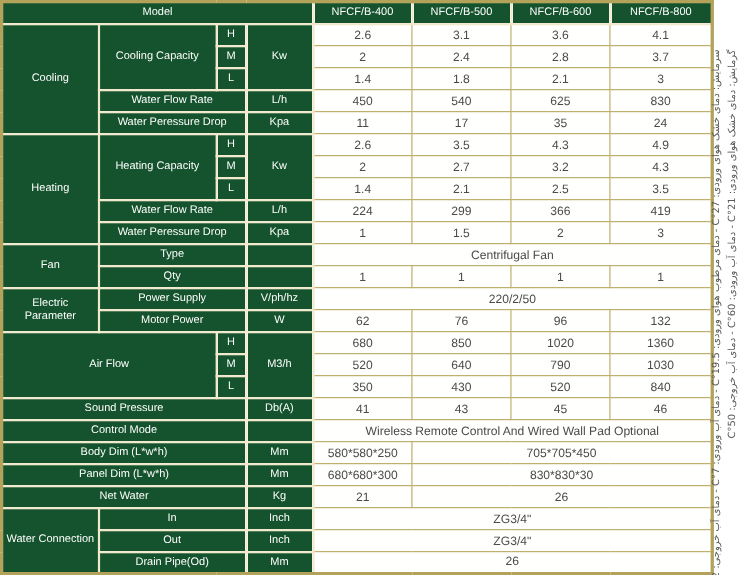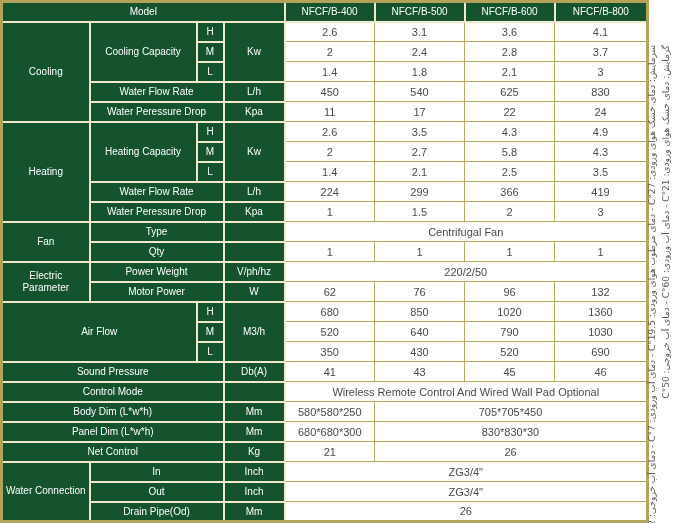--- a/index.html
+++ b/index.html
@@ -96,40 +96,40 @@
       <td class="d">540</td>
       <td class="d">625</td>
       <td class="d">830</td>
     </tr>
 
     <tr>
       <td class="g" colspan="2">Water Peressure Drop</td>
       <td class="g">Kpa</td>
       <td class="d">11</td>
       <td class="d">17</td>
-      <td class="d">22</td>
+      <td class="d">35</td>
       <td class="d">24</td>
     </tr>
 
     <tr>
       <td class="g" rowspan="5">Heating</td>
       <td class="g" rowspan="3">Heating Capacity</td>
       <td class="g">H</td>
       <td class="g" rowspan="3">Kw</td>
       <td class="d">2.6</td>
       <td class="d">3.5</td>
       <td class="d">4.3</td>
       <td class="d">4.9</td>
     </tr>
 
     <tr>
       <td class="g">M</td>
       <td class="d">2</td>
       <td class="d">2.7</td>
-      <td class="d">5.8</td>
+      <td class="d">3.2</td>
       <td class="d">4.3</td>
     </tr>
 
     <tr>
       <td class="g">L</td>
       <td class="d">1.4</td>
       <td class="d">2.1</td>
       <td class="d">2.5</td>
       <td class="d">3.5</td>
     </tr>
@@ -163,21 +163,21 @@
       <td class="g" colspan="2">Qty</td>
       <td class="g"></td>
       <td class="d">1</td>
       <td class="d">1</td>
       <td class="d">1</td>
       <td class="d">1</td>
     </tr>
 
     <tr>
       <td class="g wrap" rowspan="2">Electric Parameter</td>
-      <td class="g" colspan="2">Power Weight</td>
+      <td class="g" colspan="2">Power Supply</td>
       <td class="g">V/ph/hz</td>
       <td class="d" colspan="4">220/2/50</td>
     </tr>
 
     <tr>
       <td class="g" colspan="2">Motor Power</td>
       <td class="g">W</td>
       <td class="d">62</td>
       <td class="d">76</td>
       <td class="d">96</td>
@@ -200,21 +200,21 @@
       <td class="d">640</td>
       <td class="d">790</td>
       <td class="d">1030</td>
     </tr>
 
     <tr>
       <td class="g">L</td>
       <td class="d">350</td>
       <td class="d">430</td>
       <td class="d">520</td>
-      <td class="d">690</td>
+      <td class="d">840</td>
     </tr>
 
     <tr>
       <td class="g" colspan="3">Sound Pressure</td>
       <td class="g">Db(A)</td>
       <td class="d">41</td>
       <td class="d">43</td>
       <td class="d">45</td>
       <td class="d">46</td>
     </tr>
@@ -233,21 +233,21 @@
     </tr>
 
     <tr>
       <td class="g" colspan="3">Panel Dim (L*w*h)</td>
       <td class="g">Mm</td>
       <td class="d">680*680*300</td>
       <td class="d" colspan="3">830*830*30</td>
     </tr>
 
     <tr>
-      <td class="g" colspan="3">Net Control</td>
+      <td class="g" colspan="3">Net Water</td>
       <td class="g">Kg</td>
       <td class="d">21</td>
       <td class="d" colspan="3">26</td>
     </tr>
 
     <tr>
       <td class="g wrap" rowspan="3">Water Connection</td>
       <td class="g" colspan="2">In</td>
       <td class="g">Inch</td>
       <td class="d" colspan="4">ZG3/4"</td>

